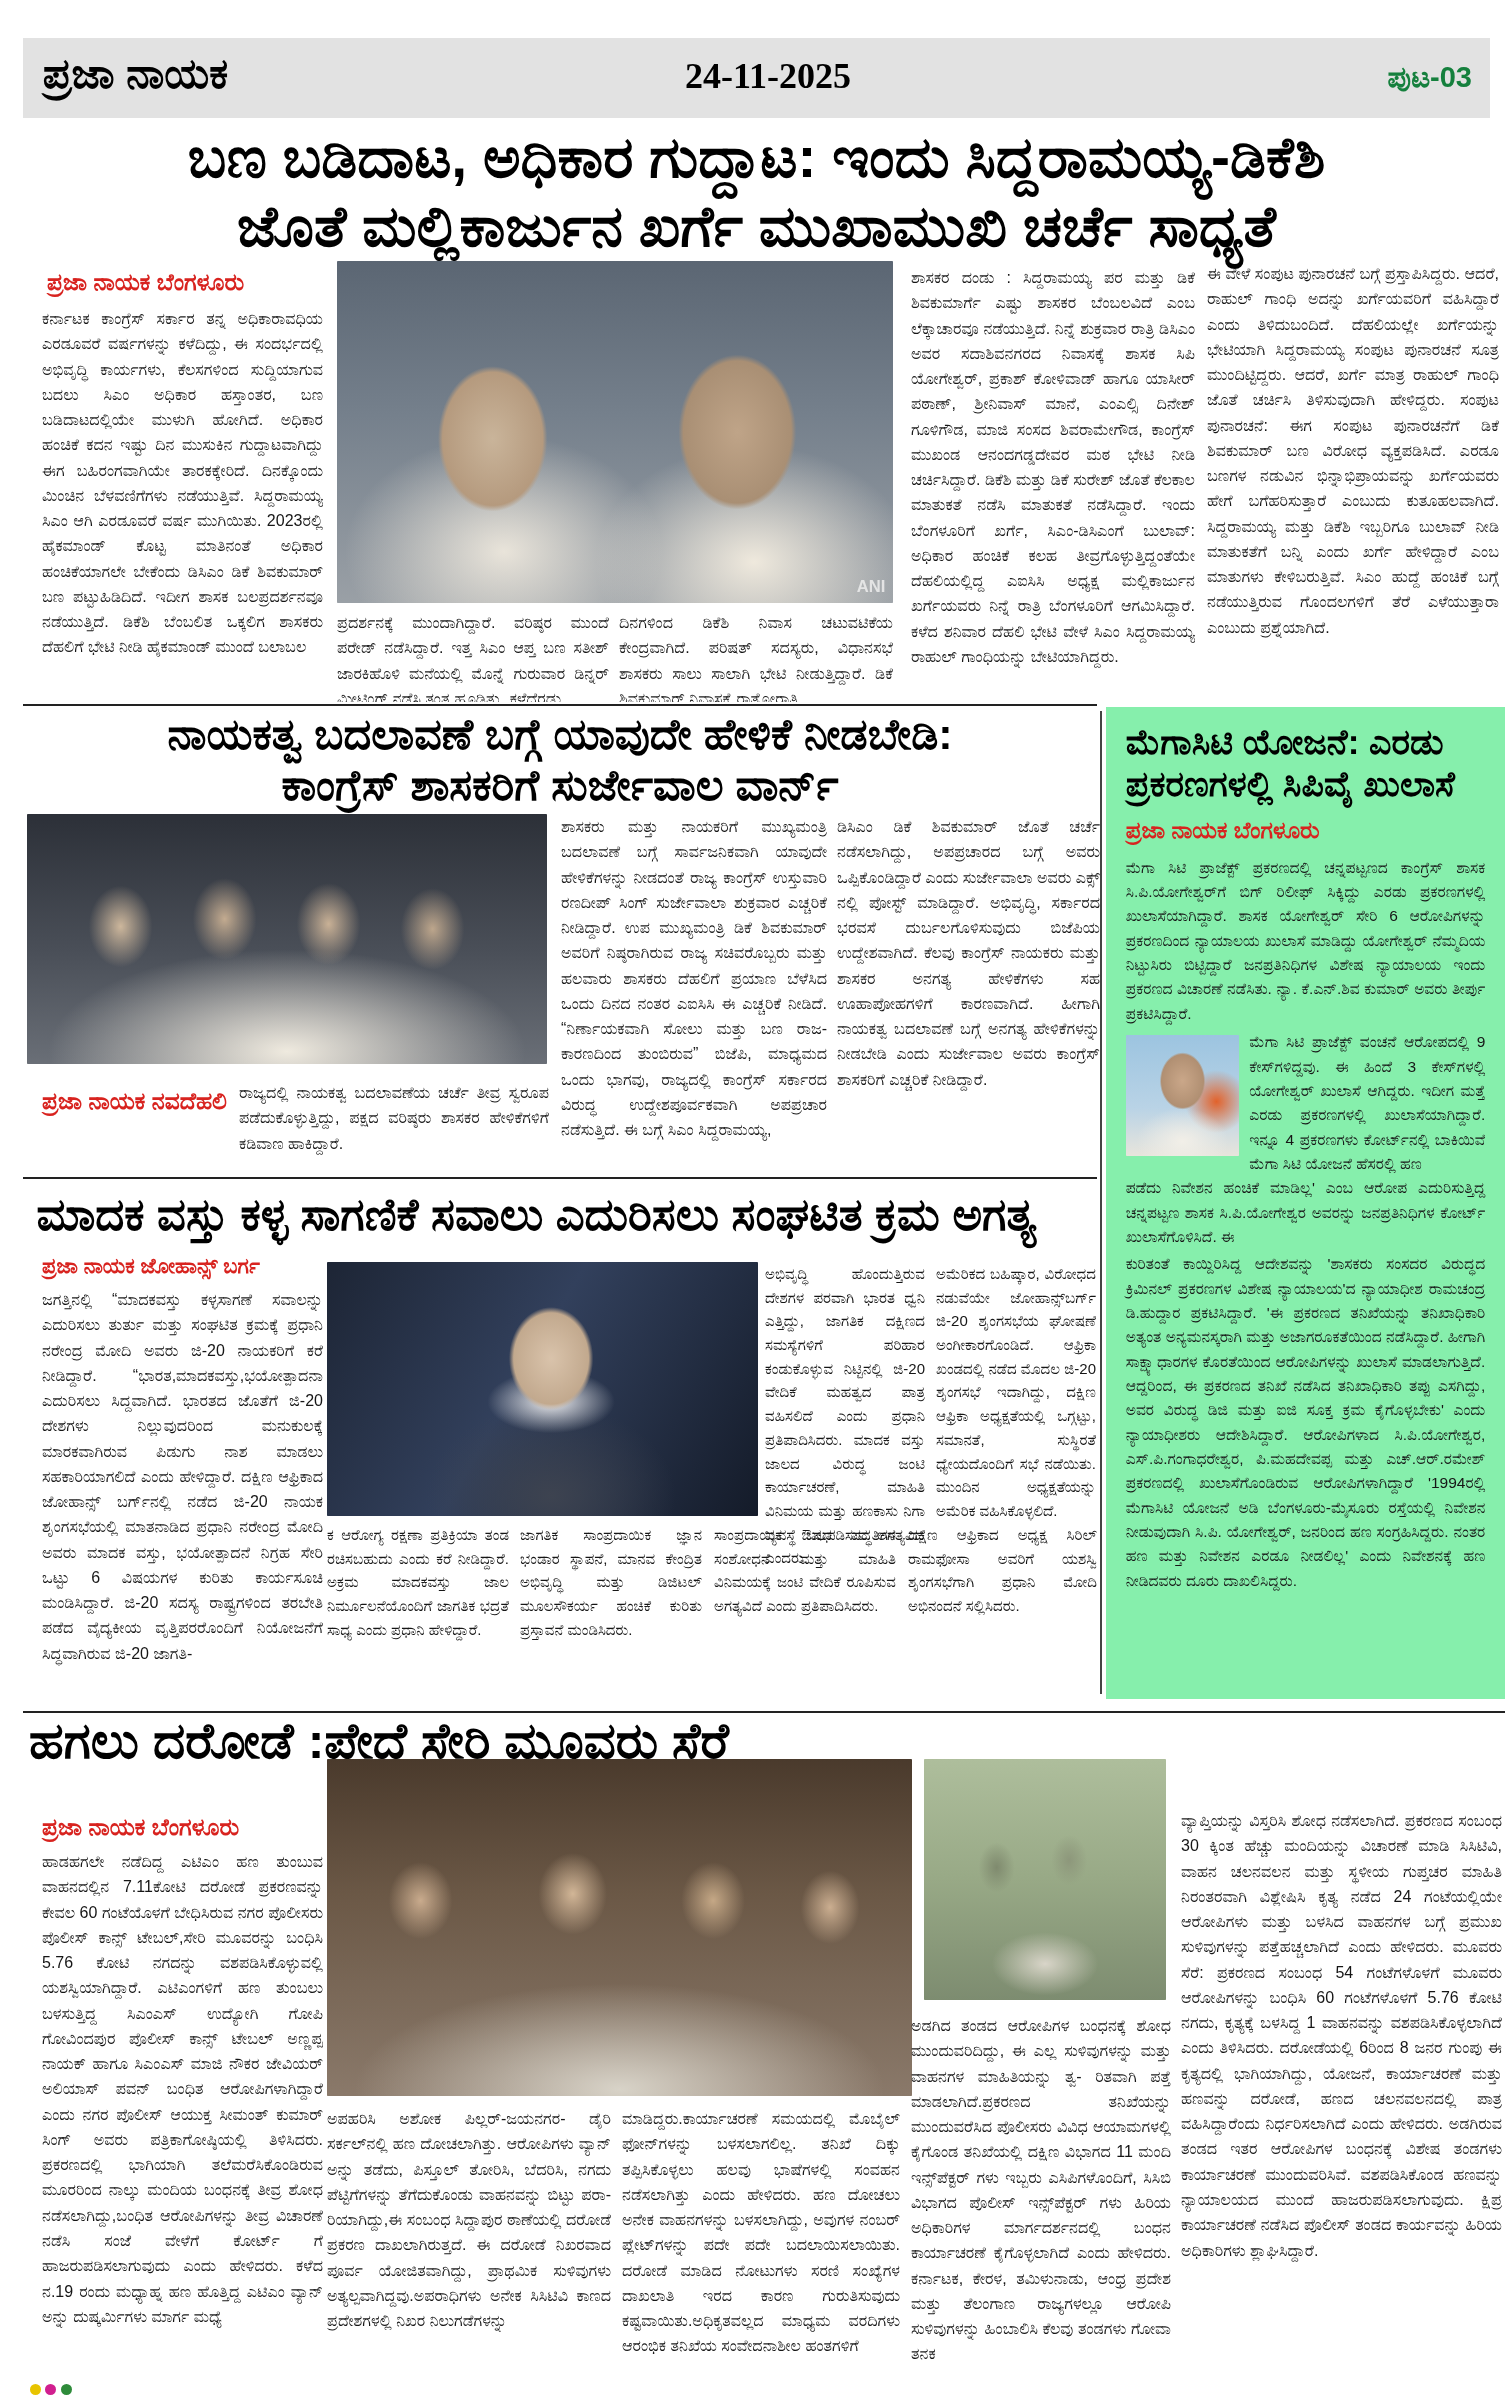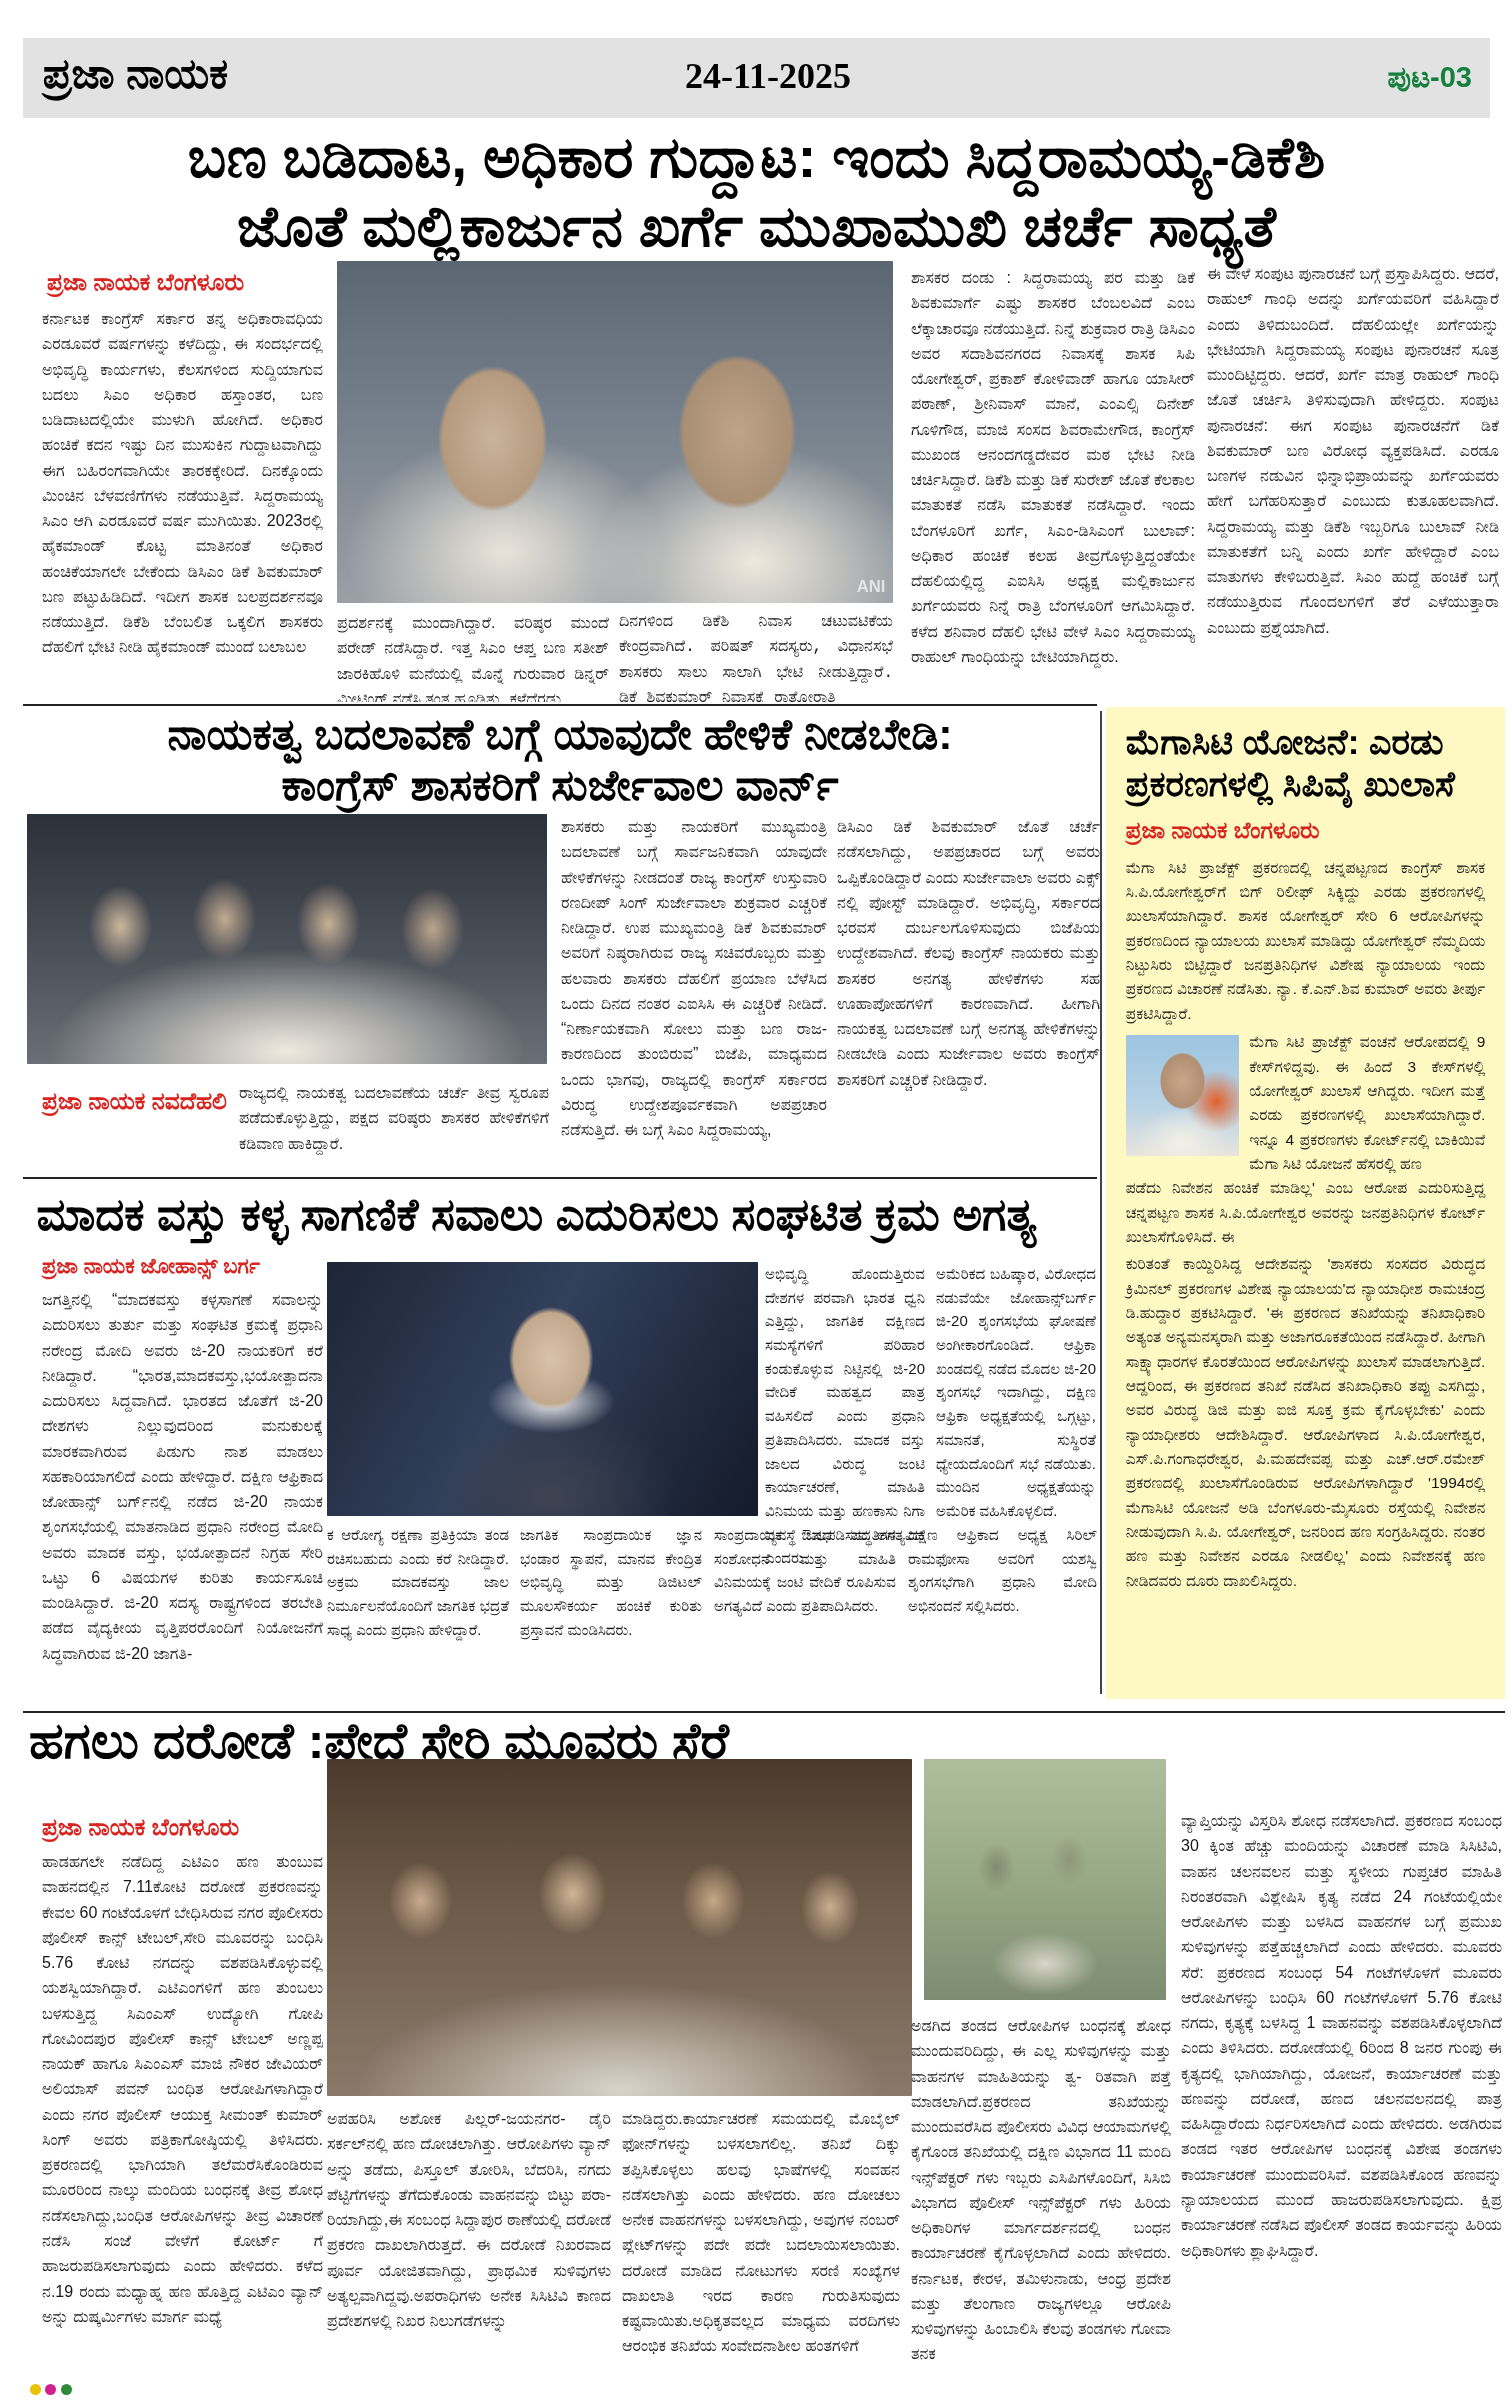--- a/index.html
+++ b/index.html
@@ -13,21 +13,21 @@
   .byline{position:absolute;color:#d8231f;font-weight:bold;font-size:23.4px;white-space:nowrap;}
   .col{
     position:absolute;font-size:16px;line-height:1.58;text-align:justify;
     color:#161616;overflow:hidden;word-break:break-word;
   }
   .photo{position:absolute;overflow:hidden;border-radius:0.8px;}
   .rule{position:absolute;background:#222;}
   .credit{position:absolute;right:7.6px;bottom:6px;color:#eee;font-size:16.6px;font-weight:bold;opacity:.85;}
   .sidebar{
     position:absolute;left:1106px;top:707px;width:399px;height:992px;
-    background:#fef9c3;box-sizing:border-box;padding:13.6px 19.7px;
+    background:#86efac;box-sizing:border-box;padding:13.6px 19.7px;
   }
   .sb-headline{font-weight:900;font-size:35px;line-height:1.22;color:#000;}
   .sb-byline{color:#d8231f;font-weight:bold;font-size:23px;margin-top:10.6px;}
   .sb-text{font-size:15.5px;line-height:1.57;text-align:justify;color:#161616;}
   .dot{position:absolute;width:11.3px;height:11.3px;border-radius:50%;}
 </style>
 </head>
 <body>
 
 <div id="page">
@@ -49,21 +49,21 @@
               background:
                 radial-gradient(ellipse 91px 121px at 28% 52%, #c9b49a 0%, #b59a7e 55%, rgba(0,0,0,0) 60%),
                 radial-gradient(ellipse 98px 129px at 72% 50%, #bfa488 0%, #a98f74 55%, rgba(0,0,0,0) 60%),
                 radial-gradient(ellipse 227px 166px at 30% 85%, #e9e4da 0%, rgba(0,0,0,0) 70%),
                 radial-gradient(ellipse 227px 166px at 75% 88%, #efe9dd 0%, rgba(0,0,0,0) 70%),
                 linear-gradient(180deg,#5b6673 0%,#75808c 45%,#9aa0a6 100%);">
     <span class="credit">ANI</span>
   </div>
 
   <div class="col" style="left:337px;top:610px;width:272px;height:92px;">ಪ್ರದರ್ಶನಕ್ಕೆ ಮುಂದಾಗಿದ್ದಾರೆ. ವರಿಷ್ಠರ ಮುಂದೆ ಪರೇಡ್ ನಡೆಸಿದ್ದಾರೆ. ಇತ್ತ ಸಿಎಂ ಆಪ್ತ ಬಣ ಸತೀಶ್ ಜಾರಕಿಹೊಳಿ ಮನೆಯಲ್ಲಿ ಮೊನ್ನೆ ಗುರುವಾರ ಡಿನ್ನರ್ ಮೀಟಿಂಗ್ ನಡೆಸಿ ತಂತ್ರ ಹೂಡಿತ್ತು. ಕಳೆದೆರಡು</div>
-  <div class="col" style="left:619px;top:610px;width:274px;height:92px;font-family:Liberation Mono, monospace;">ದಿನಗಳಿಂದ ಡಿಕೆಶಿ ನಿವಾಸ ಚಟುವಟಿಕೆಯ ಕೇಂದ್ರವಾಗಿದೆ. ಪರಿಷತ್ ಸದಸ್ಯರು, ವಿಧಾನಸಭೆ ಶಾಸಕರು ಸಾಲು ಸಾಲಾಗಿ ಭೇಟಿ ನೀಡುತ್ತಿದ್ದಾರೆ. ಡಿಕೆ ಶಿವಕುಮಾರ್ ನಿವಾಸಕ್ಕೆ ರಾತ್ರೋರಾತ್ರಿ</div>
+  <div class="col" style="left:619px;top:610px;width:274px;height:92px;">ದಿನಗಳಿಂದ ಡಿಕೆಶಿ ನಿವಾಸ ಚಟುವಟಿಕೆಯ ಕೇಂದ್ರವಾಗಿದೆ. ಪರಿಷತ್ ಸದಸ್ಯರು, ವಿಧಾನಸಭೆ ಶಾಸಕರು ಸಾಲು ಸಾಲಾಗಿ ಭೇಟಿ ನೀಡುತ್ತಿದ್ದಾರೆ. ಡಿಕೆ ಶಿವಕುಮಾರ್ ನಿವಾಸಕ್ಕೆ ರಾತ್ರೋರಾತ್ರಿ</div>
 
   <div class="col" style="left:911px;top:265px;width:284px;height:437px;">ಶಾಸಕರ ದಂಡು : ಸಿದ್ದರಾಮಯ್ಯ ಪರ ಮತ್ತು ಡಿಕೆ ಶಿವಕುಮಾರ್ಗೆ ಎಷ್ಟು ಶಾಸಕರ ಬೆಂಬಲವಿದೆ ಎಂಬ ಲೆಕ್ಕಾಚಾರವೂ ನಡೆಯುತ್ತಿದೆ. ನಿನ್ನೆ ಶುಕ್ರವಾರ ರಾತ್ರಿ ಡಿಸಿಎಂ ಅವರ ಸದಾಶಿವನಗರದ ನಿವಾಸಕ್ಕೆ ಶಾಸಕ ಸಿಪಿ ಯೋಗೇಶ್ವರ್, ಪ್ರಕಾಶ್ ಕೋಳಿವಾಡ್ ಹಾಗೂ ಯಾಸೀರ್ ಪಠಾಣ್, ಶ್ರೀನಿವಾಸ್ ಮಾನೆ, ಎಂಎಲ್ಸಿ ದಿನೇಶ್ ಗೂಳಿಗೌಡ, ಮಾಜಿ ಸಂಸದ ಶಿವರಾಮೇಗೌಡ, ಕಾಂಗ್ರೆಸ್ ಮುಖಂಡ ಆನಂದಗಡ್ಡದೇವರ ಮಠ ಭೇಟಿ ನೀಡಿ ಚರ್ಚಿಸಿದ್ದಾರೆ. ಡಿಕೆಶಿ ಮತ್ತು ಡಿಕೆ ಸುರೇಶ್ ಜೊತೆ ಕೆಲಕಾಲ ಮಾತುಕತೆ ನಡೆಸಿ ಮಾತುಕತೆ ನಡೆಸಿದ್ದಾರೆ. ಇಂದು ಬೆಂಗಳೂರಿಗೆ ಖರ್ಗೆ, ಸಿಎಂ-ಡಿಸಿಎಂಗೆ ಬುಲಾವ್: ಅಧಿಕಾರ ಹಂಚಿಕೆ ಕಲಹ ತೀವ್ರಗೊಳ್ಳುತ್ತಿದ್ದಂತೆಯೇ ದೆಹಲಿಯಲ್ಲಿದ್ದ ಎಐಸಿಸಿ ಅಧ್ಯಕ್ಷ ಮಲ್ಲಿಕಾರ್ಜುನ ಖರ್ಗೆಯವರು ನಿನ್ನೆ ರಾತ್ರಿ ಬೆಂಗಳೂರಿಗೆ ಆಗಮಿಸಿದ್ದಾರೆ. ಕಳೆದ ಶನಿವಾರ ದೆಹಲಿ ಭೇಟಿ ವೇಳೆ ಸಿಎಂ ಸಿದ್ದರಾಮಯ್ಯ ರಾಹುಲ್ ಗಾಂಧಿಯನ್ನು ಬೇಟಿಯಾಗಿದ್ದರು.</div>
   <div class="col" style="left:1207px;top:261px;width:292px;height:441px;">ಈ ವೇಳೆ ಸಂಪುಟ ಪುನಾರಚನೆ ಬಗ್ಗೆ ಪ್ರಸ್ತಾಪಿಸಿದ್ದರು. ಆದರೆ, ರಾಹುಲ್ ಗಾಂಧಿ ಅದನ್ನು ಖರ್ಗೆಯವರಿಗೆ ವಹಿಸಿದ್ದಾರೆ ಎಂದು ತಿಳಿದುಬಂದಿದೆ. ದೆಹಲಿಯಲ್ಲೇ ಖರ್ಗೆಯನ್ನು ಭೇಟಿಯಾಗಿ ಸಿದ್ದರಾಮಯ್ಯ ಸಂಪುಟ ಪುನಾರಚನೆ ಸೂತ್ರ ಮುಂದಿಟ್ಟಿದ್ದರು. ಆದರೆ, ಖರ್ಗೆ ಮಾತ್ರ ರಾಹುಲ್ ಗಾಂಧಿ ಜೊತೆ ಚರ್ಚಿಸಿ ತಿಳಿಸುವುದಾಗಿ ಹೇಳಿದ್ದರು. ಸಂಪುಟ ಪುನಾರಚನೆ: ಈಗ ಸಂಪುಟ ಪುನಾರಚನೆಗೆ ಡಿಕೆ ಶಿವಕುಮಾರ್ ಬಣ ವಿರೋಧ ವ್ಯಕ್ತಪಡಿಸಿದೆ. ಎರಡೂ ಬಣಗಳ ನಡುವಿನ ಭಿನ್ನಾಭಿಪ್ರಾಯವನ್ನು ಖರ್ಗೆಯವರು ಹೇಗೆ ಬಗೆಹರಿಸುತ್ತಾರೆ ಎಂಬುದು ಕುತೂಹಲವಾಗಿದೆ. ಸಿದ್ದರಾಮಯ್ಯ ಮತ್ತು ಡಿಕೆಶಿ ಇಬ್ಬರಿಗೂ ಬುಲಾವ್ ನೀಡಿ ಮಾತುಕತೆಗೆ ಬನ್ನಿ ಎಂದು ಖರ್ಗೆ ಹೇಳಿದ್ದಾರೆ ಎಂಬ ಮಾತುಗಳು ಕೇಳಿಬರುತ್ತಿವೆ. ಸಿಎಂ ಹುದ್ದೆ ಹಂಚಿಕೆ ಬಗ್ಗೆ ನಡೆಯುತ್ತಿರುವ ಗೊಂದಲಗಳಿಗೆ ತೆರೆ ಎಳೆಯುತ್ತಾರಾ ಎಂಬುದು ಪ್ರಶ್ನೆಯಾಗಿದೆ.</div>
 
   <div class="rule" style="left:23px;top:704px;width:1074px;height:1.5px;"></div>
 
   <div class="headline" style="left:23px;top:711px;width:1074px;font-size:43px;line-height:1.1;">ನಾಯಕತ್ವ ಬದಲಾವಣೆ ಬಗ್ಗೆ ಯಾವುದೇ ಹೇಳಿಕೆ ನೀಡಬೇಡಿ:</div>
   <div class="headline" style="left:23px;top:762px;width:1074px;font-size:43px;line-height:1.1;">ಕಾಂಗ್ರೆಸ್ ಶಾಸಕರಿಗೆ ಸುರ್ಜೇವಾಲ ವಾರ್ನ್</div>
 
   <div class="photo" style="left:27px;top:814px;width:520px;height:250px;

